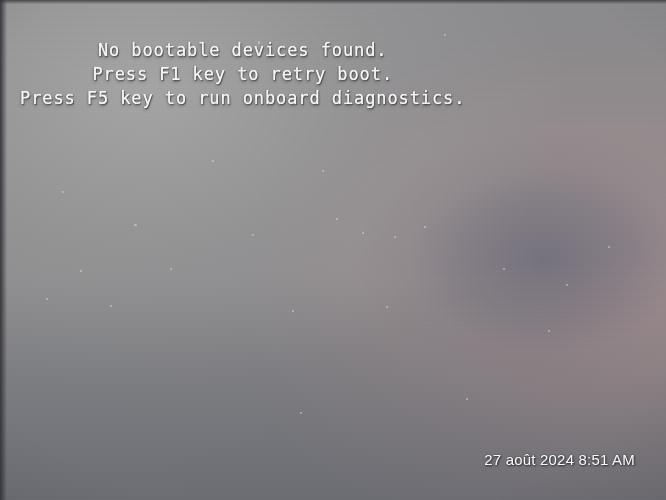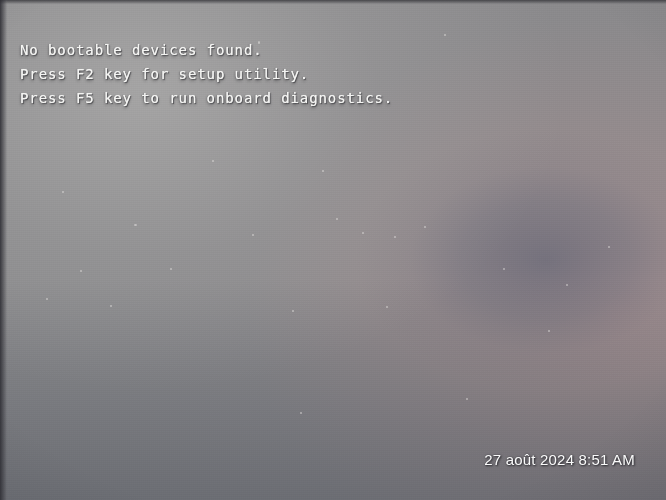--- a/index.html
+++ b/index.html
@@ -92,31 +92,32 @@
 
   
   #bios-message {
     position: absolute;
     left: 20px;
     top: 38px;
     z-index: 5;
   }
   .bios-line {
     font-family: "DejaVu Sans Mono", monospace;
-    font-size: 14px;
+    font-size: 17px;
     line-height: 24px;
     letter-spacing: 0.9px;
     color: #f4f4f2;
     white-space: pre;
     font-weight: 400;
     text-shadow:
       0 0 1px rgba(255,255,255,0.85),
       1px 1px 1px rgba(40,40,44,0.70),
       -1px 0 1px rgba(60,60,64,0.35),
       0 2px 3px rgba(30,30,34,0.45);
+    text-align: center;
   }
 
   
   #timestamp {
     position: absolute;
     right: 31px;
     bottom: 32px;
     z-index: 6;
     font-family: "Liberation Sans", sans-serif;
     font-size: 15px;
@@ -172,19 +173,19 @@
   <div class="speck" style="left:503px;  top:268px; width:2px; height:2px;"></div>
   <div class="speck" style="left:548px;  top:330px; width:2px; height:2px;"></div>
   <div class="speck" style="left:608px;  top:246px; width:2px; height:2px;"></div>
   <div class="speck" style="left:322px;  top:170px; width:2px; height:2px;"></div>
   <div class="speck" style="left:212px;  top:160px; width:2px; height:2px;"></div>
   <div class="speck" style="left:466px;  top:398px; width:2px; height:2px;"></div>
   <div class="speck" style="left:300px;  top:412px; width:2px; height:2px;"></div>
 
   <div id="bios-message">
     <div class="bios-line">No bootable devices found.</div>
-    <div class="bios-line">Press F2 key for setup utility.</div>
+    <div class="bios-line">Press F1 key to retry boot.</div>
     <div class="bios-line">Press F5 key to run onboard diagnostics.</div>
   </div>
 
   <div id="timestamp">27 août 2024 8:51 AM</div>
 
 </div>
 
 </body></html>

